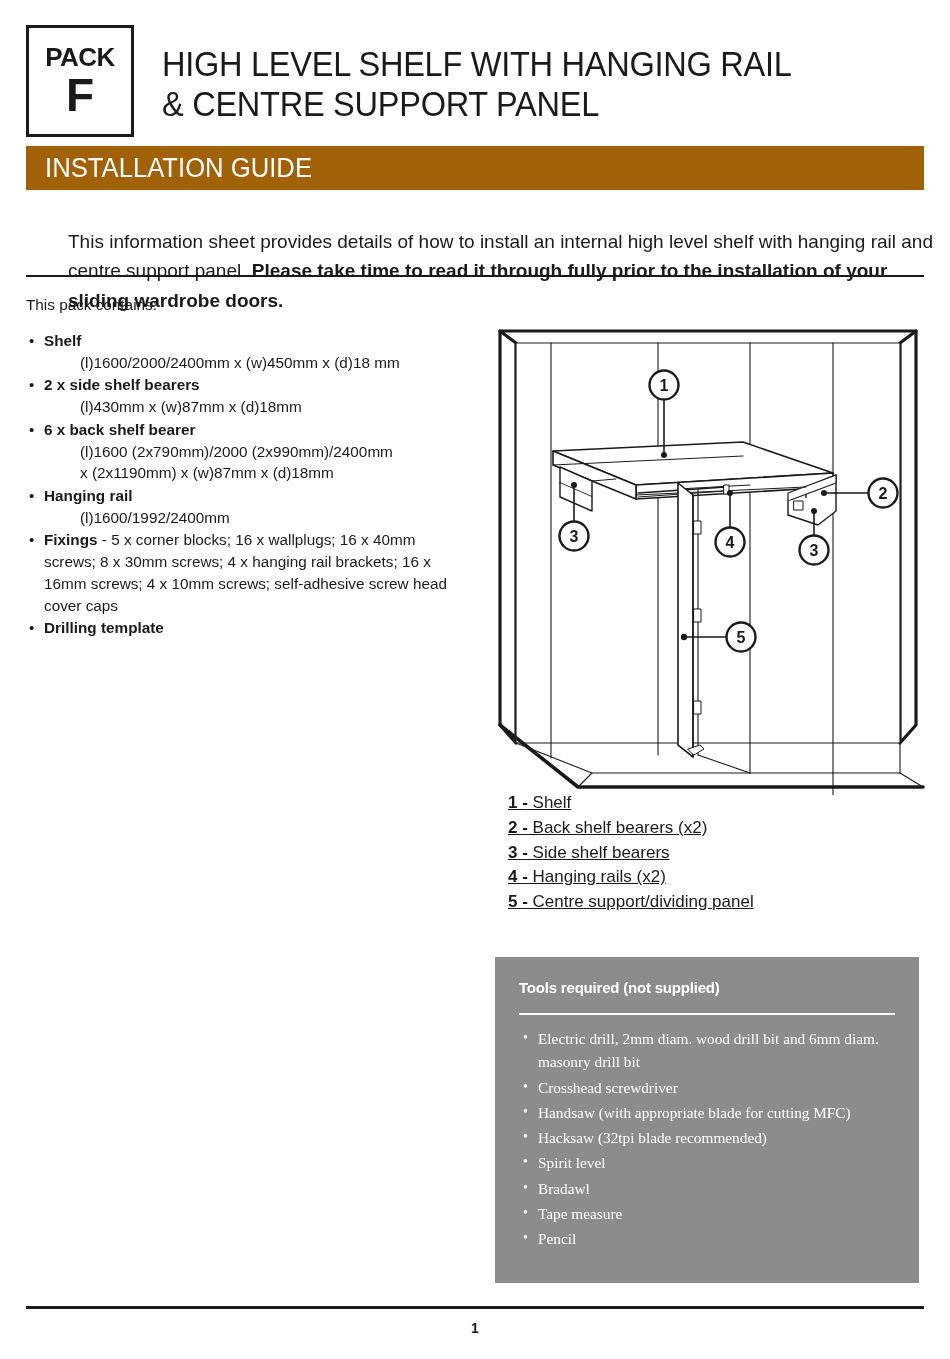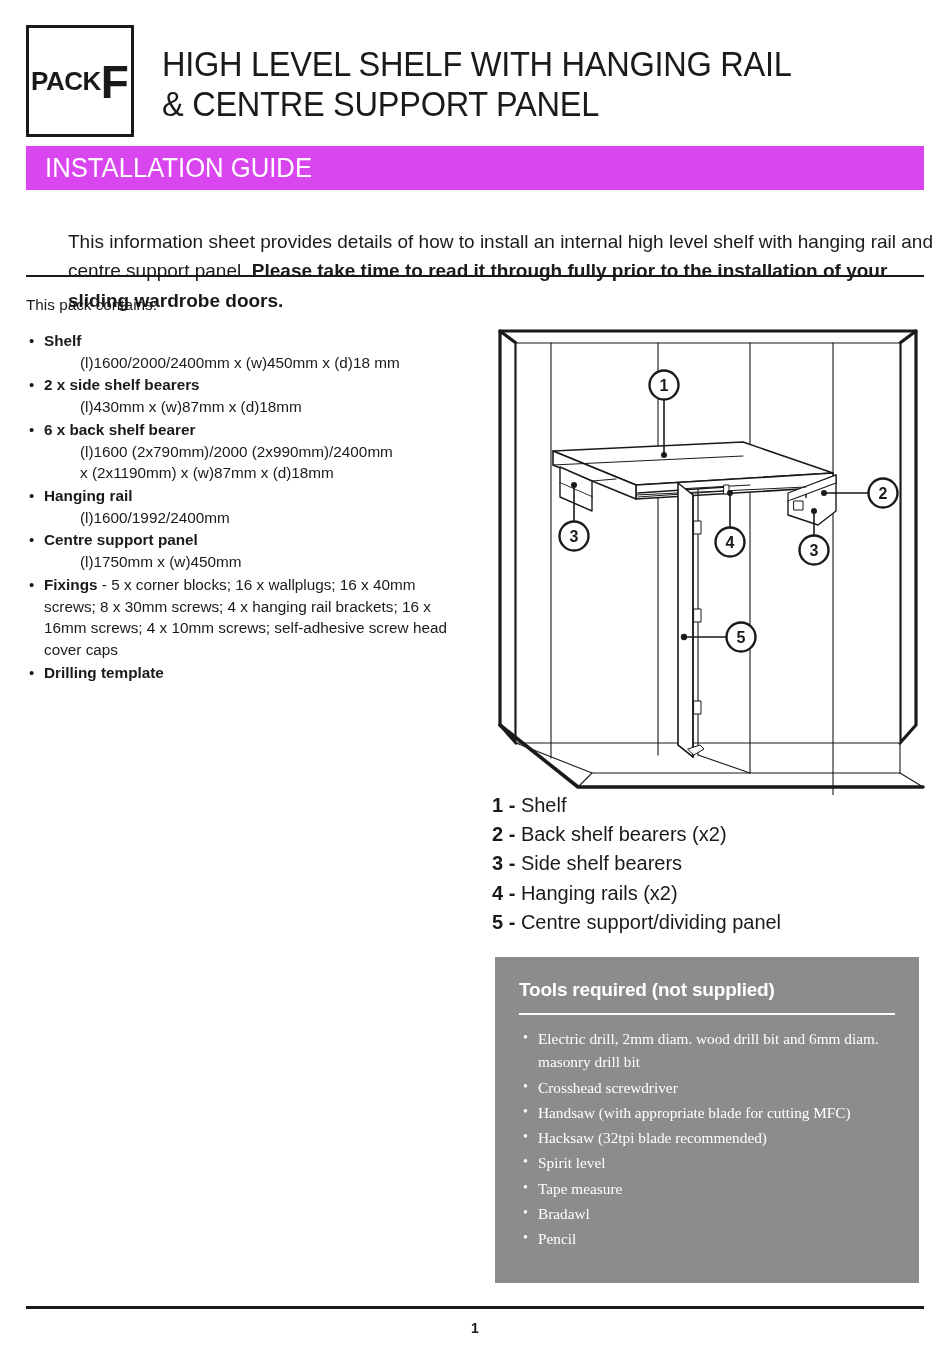--- a/index.html
+++ b/index.html
@@ -26,21 +26,21 @@
   }
   #pack-box {
     position: absolute;
     left: 0;
     top: 0;
     width: 108px;
     height: 112px;
     border: 3px solid #1a1a1a;
     box-sizing: border-box;
     display: flex;
-    flex-direction: row;
+    flex-direction: column;
     align-items: center;
     justify-content: center;
     line-height: 1;
   }
   #pack-word {
     font-size: 26px;
     font-weight: bold;
     letter-spacing: -0.5px;
   }
   #pack-letter {
@@ -62,21 +62,21 @@
   }
   .title-line { display: block; white-space: nowrap; }
 
   
   #banner {
     position: absolute;
     left: 26px;
     top: 146px;
     width: 898px;
     height: 44px;
-    background: #d946ef;
+    background: #a16207;
     display: flex;
     align-items: center;
   }
   #banner-text {
     color: #ffffff;
     font-size: 27px;
     padding-left: 20px;
     letter-spacing: 0px;
     transform: scaleX(0.95);
     transform-origin: left center;
@@ -139,43 +139,44 @@
     left: 488px;
     top: 325px;
     width: 440px;
     height: 470px;
   }
   #diagram-svg { display: block; }
 
   
   #legend {
     position: absolute;
-    left: 492px;
+    left: 508px;
     top: 791px;
-    font-size: 20px;
+    font-size: 17px;
     line-height: 1.46;
+    text-decoration: underline;
   }
   .legend-row { white-space: nowrap; }
   .legend-row .num { font-weight: bold; }
 
   
   #tools-box {
     position: absolute;
     left: 495px;
     top: 957px;
     width: 424px;
     height: 326px;
     background: #8c8c8c;
   }
   #tools-title {
     position: absolute;
     left: 24px;
     top: 22px;
     color: #ffffff;
-    font-size: 19px;
+    font-size: 15px;
     font-weight: bold;
     letter-spacing: -0.2px;
   }
   #tools-underline {
     position: absolute;
     left: 24px;
     top: 56px;
     width: 376px;
     height: 2px;
     background: #ffffff;
@@ -250,24 +251,20 @@
     <span class="spec">(l)430mm x (w)87mm x (d)18mm</span>
   </div>
   <div class="c-item">
     <span class="lead">6 x back shelf bearer</span>
     <span class="spec">(l)1600 (2x790mm)/2000 (2x990mm)/2400mm</span>
     <span class="spec">x (2x1190mm) x (w)87mm x (d)18mm</span>
   </div>
   <div class="c-item">
     <span class="lead">Hanging rail</span>
     <span class="spec">(l)1600/1992/2400mm</span>
-  </div>
-  <div class="c-item">
-    <span class="lead">Centre support panel</span>
-    <span class="spec">(l)1750mm x (w)450mm</span>
   </div>
   <div class="c-item">
     <span class="lead">Fixings</span><span class="inline-spec"> - 5 x corner blocks; 16 x wallplugs; 16 x 40mm screws; 8 x 30mm screws; 4 x hanging rail brackets; 16 x 16mm screws; 4 x 10mm screws; self-adhesive screw head cover caps</span>
   </div>
   <div class="c-item">
     <span class="lead">Drilling template</span>
   </div>
 </div>
 
 <div id="diagram-wrap">
@@ -388,20 +385,20 @@
 
 <div id="tools-box">
   <div id="tools-title">Tools required (not supplied)</div>
   <div id="tools-underline"></div>
   <div id="tools-list">
     <div class="t-item">Electric drill, 2mm diam. wood drill bit and 6mm diam. masonry drill bit</div>
     <div class="t-item">Crosshead screwdriver</div>
     <div class="t-item">Handsaw (with appropriate blade for cutting MFC)</div>
     <div class="t-item">Hacksaw (32tpi blade recommended)</div>
     <div class="t-item">Spirit level</div>
+    <div class="t-item">Bradawl</div>
     <div class="t-item">Tape measure</div>
-    <div class="t-item">Bradawl</div>
     <div class="t-item">Pencil</div>
   </div>
 </div>
 
 <div class="hrule" id="rule-footer"></div>
 <div id="page-number">1</div>
 
 </body></html>

